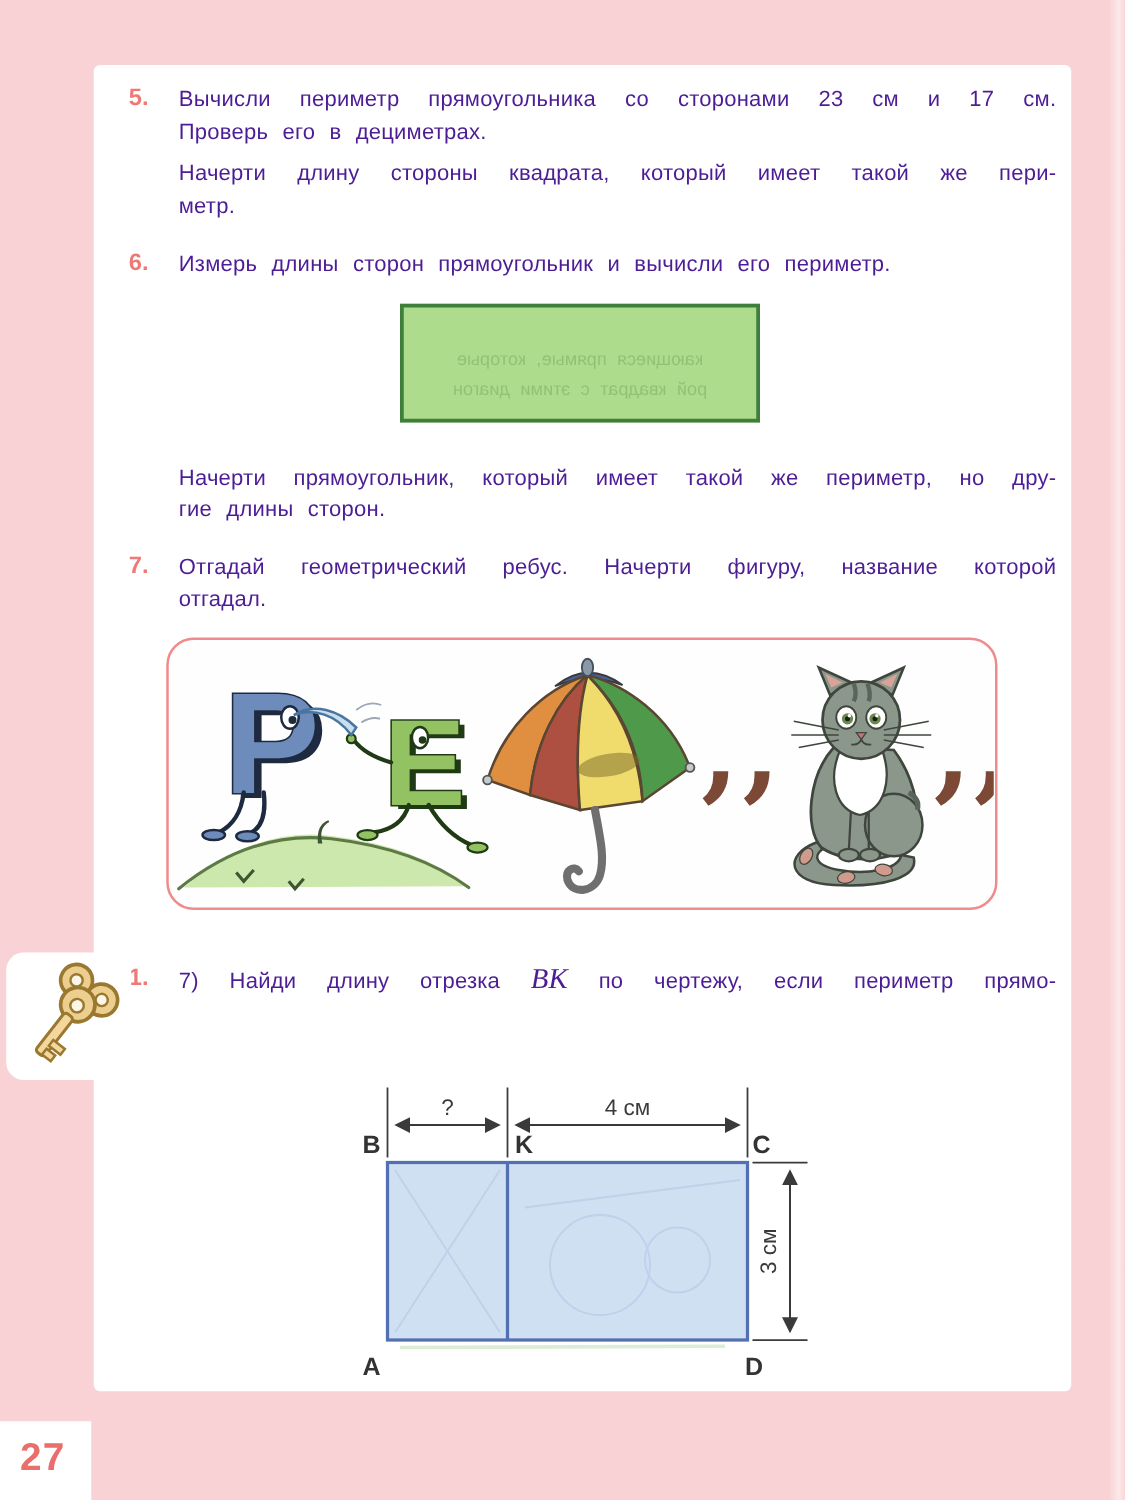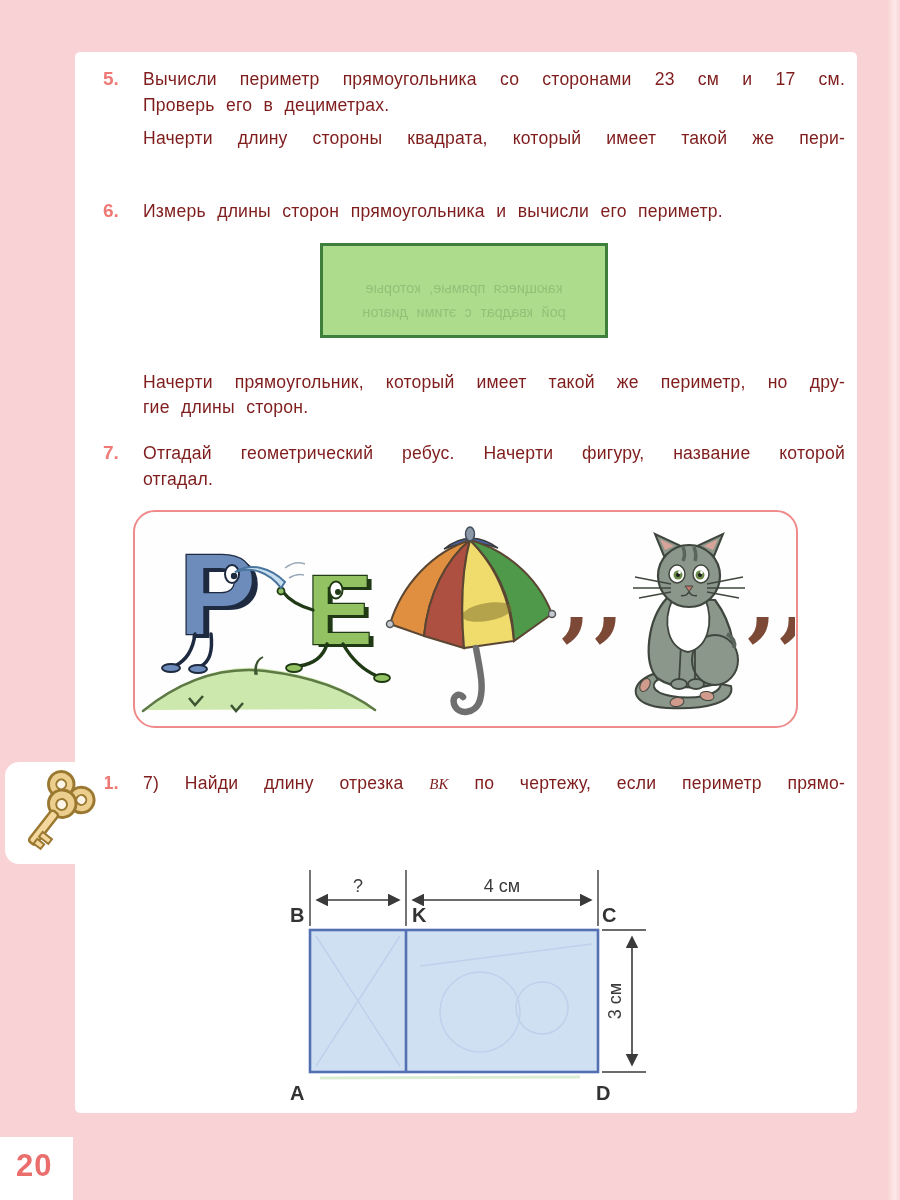--- a/index.html
+++ b/index.html
@@ -5,24 +5,24 @@
   * { margin:0; padding:0; box-sizing:border-box; }
   html,body { width:900px; height:1200px; }
   body { font-family:"Liberation Sans",sans-serif; }
   .canvas { position:relative; width:900px; height:1200px; background:#f8d2d4; overflow:hidden; }
   .edge-strip { position:absolute; right:0; top:0; width:13px; height:100%;
     background:linear-gradient(to right,#f8d2d4,#fde8e9 60%,#f9d6d8); }
   .page { position:absolute; left:75px; top:52px; width:782px; height:1061px; background:#ffffff; border-radius:5px; }
 
   .task-num { position:absolute; left:28px; width:36px; color:#ee7a76; font-weight:bold;
     font-size:19px; line-height:26px; }
-  .tline { position:absolute; left:68px; width:702px; color:#7f1d1d; font-size:17.6px;
+  .tline { position:absolute; left:68px; width:702px; color:#4c1d95; font-size:17.6px;
     line-height:26px; word-spacing:0.36em; letter-spacing:0.2px; }
   .just { text-align:justify; text-align-last:justify; }
-  .math { font-style:italic; font-family:"Liberation Serif",serif; font-size:15px; }
+  .math { font-style:italic; font-family:"Liberation Serif",serif; font-size:23px; }
 
   .green-rect { position:absolute; left:245px; top:191px; width:288px; height:95px;
     background:#aedc8d; border:3px solid #3f7f3c; overflow:hidden; }
   .bleed-wrap { position:absolute; inset:0; transform:scaleX(-1); opacity:0.45; }
   .bleed { position:absolute; width:100%; color:#74a05e; font-size:14.5px; text-align:center;
     word-spacing:0.3em; filter:blur(0.4px); }
 
   .rebus { position:absolute; left:58px; top:458px; width:665px; height:218px;
     border:2.5px solid #ef8b8b; border-radius:22px; background:#fffeff; }
   .rebus svg { position:absolute; left:0; top:0; }
@@ -44,23 +44,24 @@
 
 <div class="canvas">
   <div class="edge-strip"></div>
 
   <div class="page">
 
     <div class="task-num" style="top:14px">5.</div>
     <div class="tline just" style="top:14px">Вычисли периметр прямоугольника со сторонами 23 см и 17 см.</div>
     <div class="tline" style="top:40px">Проверь его в дециметрах.</div>
     <div class="tline just" style="top:73px">Начерти длину стороны квадрата, который имеет такой же пери-</div>
+    <div class="tline" style="top:99px">метр.</div>
 
     <div class="task-num" style="top:146px">6.</div>
-    <div class="tline" style="top:146px">Измерь длины сторон прямоугольника и вычисли его периметр.</div>
+    <div class="tline" style="top:146px">Измерь длины сторон прямоугольник и вычисли его периметр.</div>
 
     <div class="green-rect">
       <div class="bleed-wrap">
         <div class="bleed" style="top:34px">кающиеся прямые, которые</div>
         <div class="bleed" style="top:58px">рой квадрат с этими диагон</div>
       </div>
     </div>
 
     <div class="tline just" style="top:317px">Начерти прямоугольник, который имеет такой же периметр, но дру-</div>
     <div class="tline" style="top:342px">гие длины сторон.</div>
@@ -217,15 +218,15 @@
         <circle cx="64" cy="24" r="5" fill="#fdf6e8" stroke="#9a7830" stroke-width="2"></circle>
         <circle cx="51" cy="40" r="5.5" fill="#fdf6e8" stroke="#9a7830" stroke-width="2"></circle>
         <rect x="46.5" y="50" width="9" height="40" rx="3" fill="#f3d79c" stroke="#9a7830" stroke-width="2.5"></rect>
         <rect x="53" y="74" width="12" height="6" fill="#f3d79c" stroke="#9a7830" stroke-width="2"></rect>
         <rect x="53" y="83" width="9" height="6" fill="#f3d79c" stroke="#9a7830" stroke-width="2"></rect>
       </g>
     </svg>
   </div>
 
   <div class="pagenum-box">
-    <div class="pagenum">20</div>
+    <div class="pagenum">27</div>
   </div>
 </div>
 
 </body></html>

